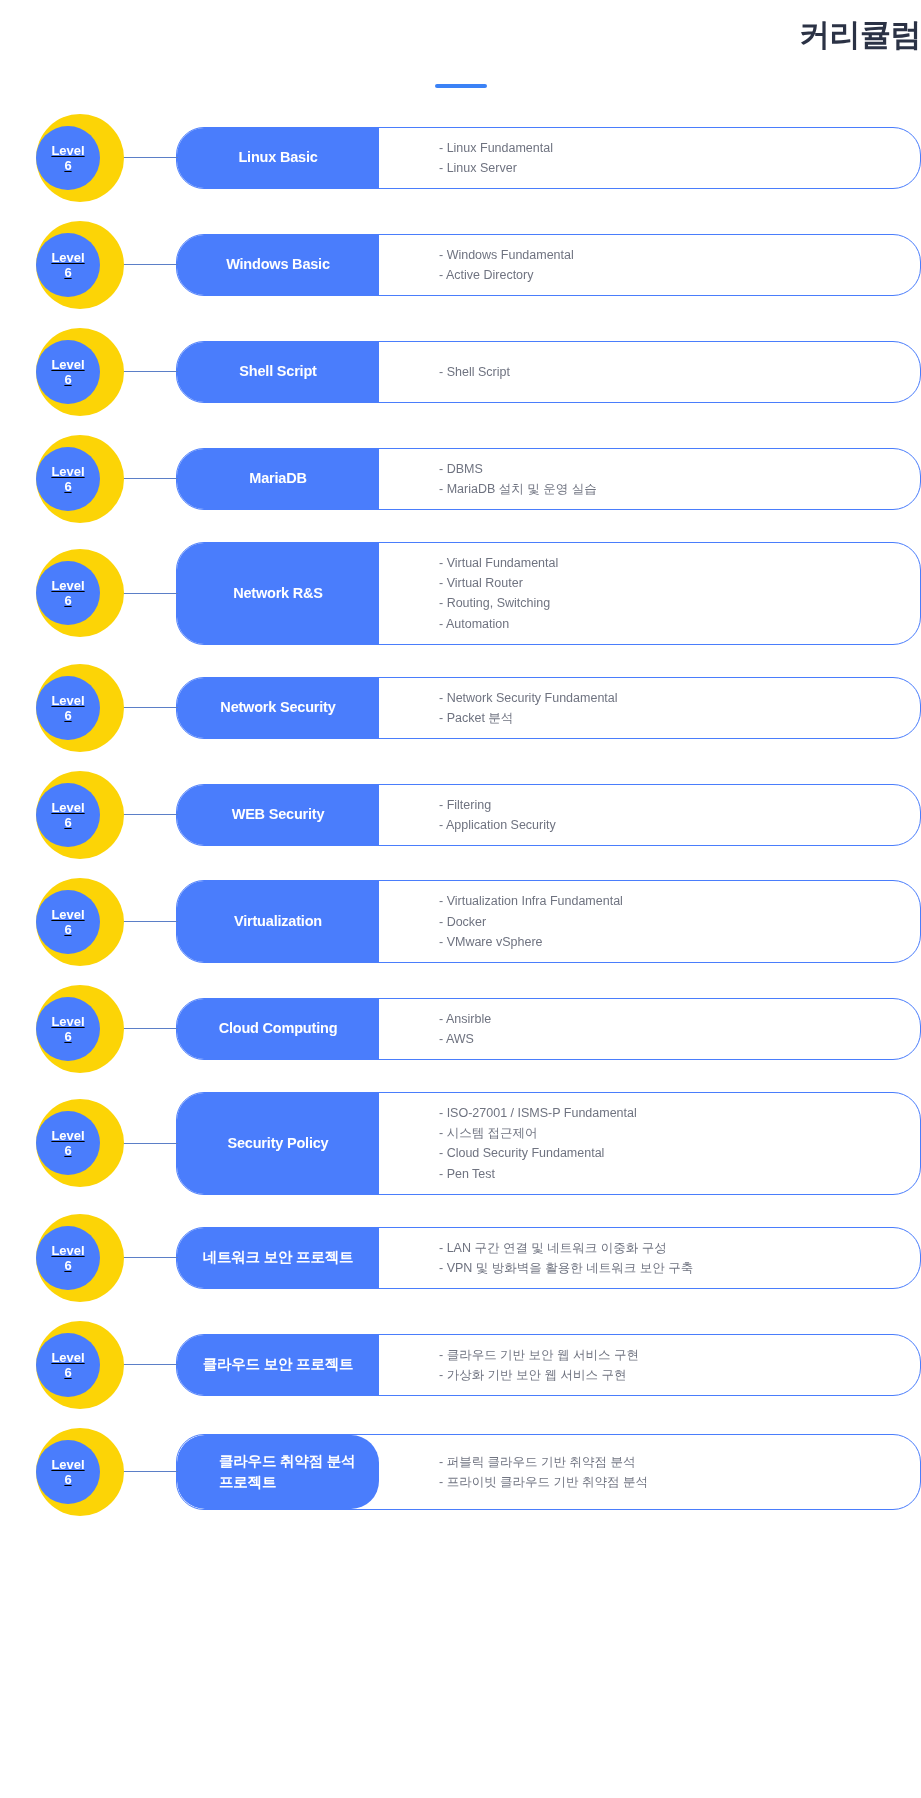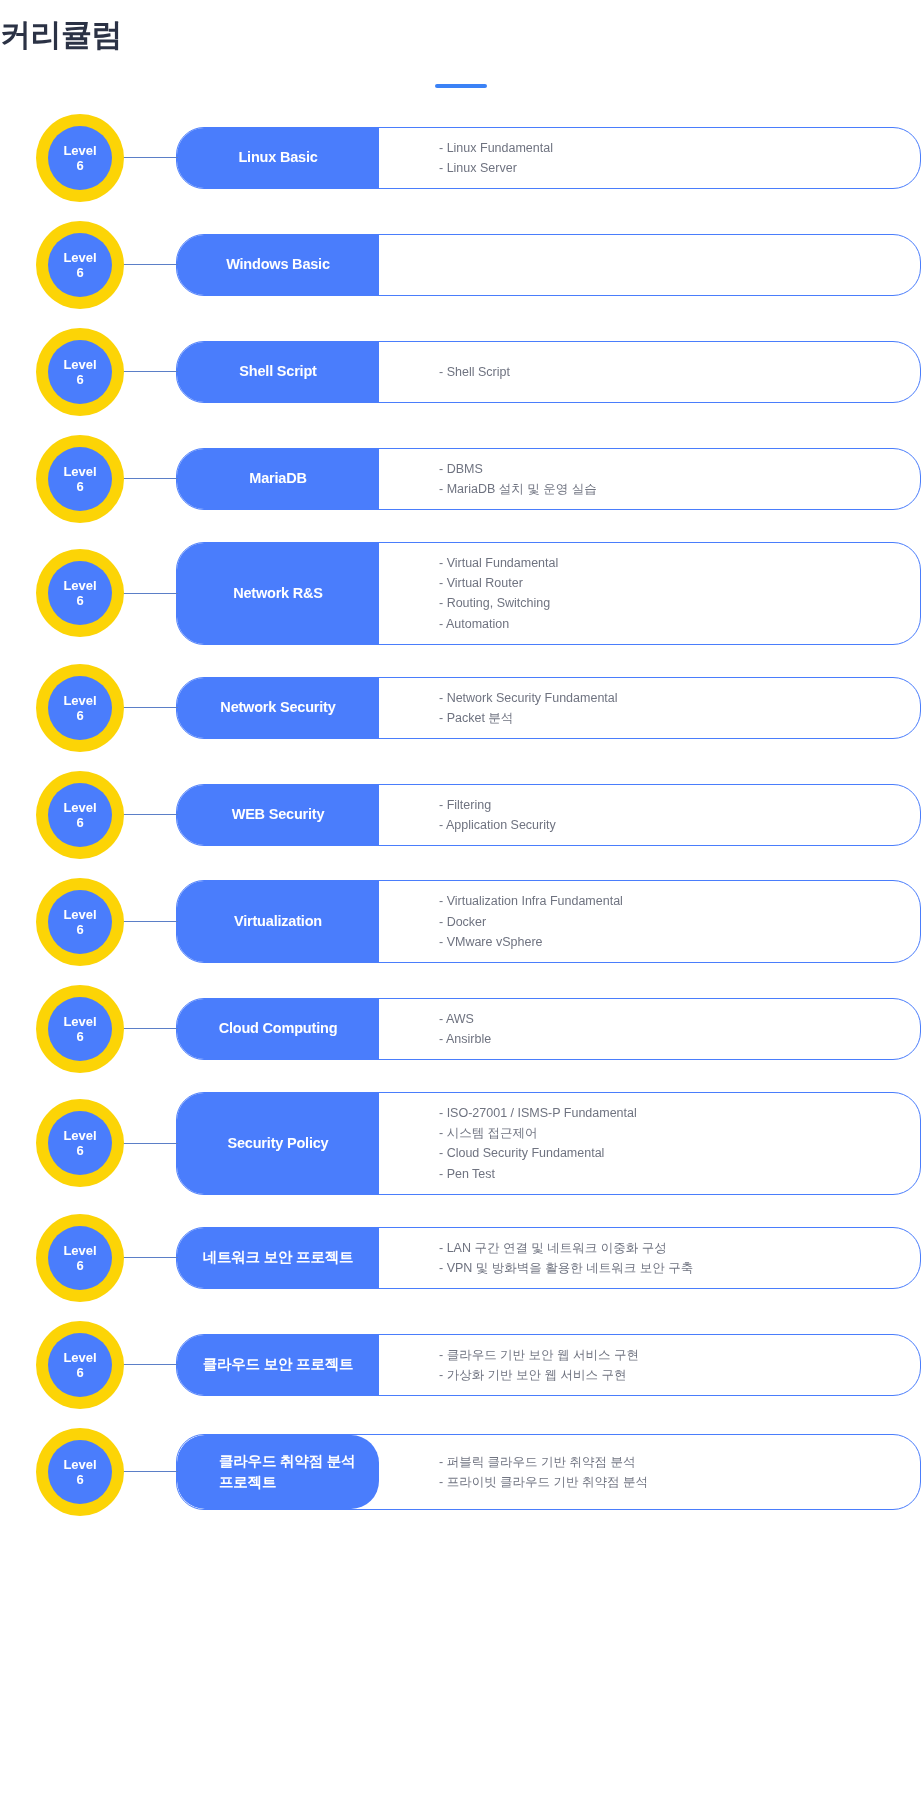--- a/index.html
+++ b/index.html
@@ -5,21 +5,21 @@
   * { box-sizing: border-box; margin: 0; padding: 0; }
   html, body {
     width: 921px;
     background: #ffffff;
     font-family: "Liberation Sans", "DejaVu Sans", sans-serif;
   }
   body { padding-bottom: 8px; }
 
   .page-header {
     padding-top: 14px;
-    text-align: left;
+    text-align: right;
   }
   .page-title {
     font-size: 31px;
     font-weight: 700;
     color: #2b3245;
     letter-spacing: -0.5px;
     line-height: 1.35;
   }
   .title-rule {
     width: 52px;
@@ -46,22 +46,22 @@
   
   .level-badge {
     position: relative;
     width: 88px;
     height: 88px;
     flex: 0 0 88px;
     border-radius: 50%;
     background: #fcd406;
     display: flex;
     align-items: center;
-    justify-content: center;
     z-index: 3;
+    text-decoration: underline;
   }
   .level-inner {
     width: 64px;
     height: 64px;
     border-radius: 50%;
     background: #4a7dfc;
     color: #ffffff;
     display: flex;
     flex-direction: column;
     align-items: center;
@@ -156,20 +156,24 @@
     <div class="row">
       <div class="level-badge">
         <div class="level-inner">
           <span class="level-word">Level</span>
           <span class="level-num">6</span>
         </div>
       </div>
       <div class="connector"></div>
       <div class="card">
         <div class="card-label">Windows Basic</div>
+        <div class="card-detail">
+          <div class="detail-item">- Windows Fundamental</div>
+          <div class="detail-item">- Active Directory</div>
+        </div>
       </div>
     </div>
     <div class="row">
       <div class="level-badge">
         <div class="level-inner">
           <span class="level-word">Level</span>
           <span class="level-num">6</span>
         </div>
       </div>
       <div class="connector"></div>
@@ -267,22 +271,22 @@
       <div class="level-badge">
         <div class="level-inner">
           <span class="level-word">Level</span>
           <span class="level-num">6</span>
         </div>
       </div>
       <div class="connector"></div>
       <div class="card">
         <div class="card-label">Cloud Computing</div>
         <div class="card-detail">
+          <div class="detail-item">- Ansirble</div>
           <div class="detail-item">- AWS</div>
-          <div class="detail-item">- Ansirble</div>
         </div>
       </div>
     </div>
     <div class="row">
       <div class="level-badge">
         <div class="level-inner">
           <span class="level-word">Level</span>
           <span class="level-num">6</span>
         </div>
       </div>

